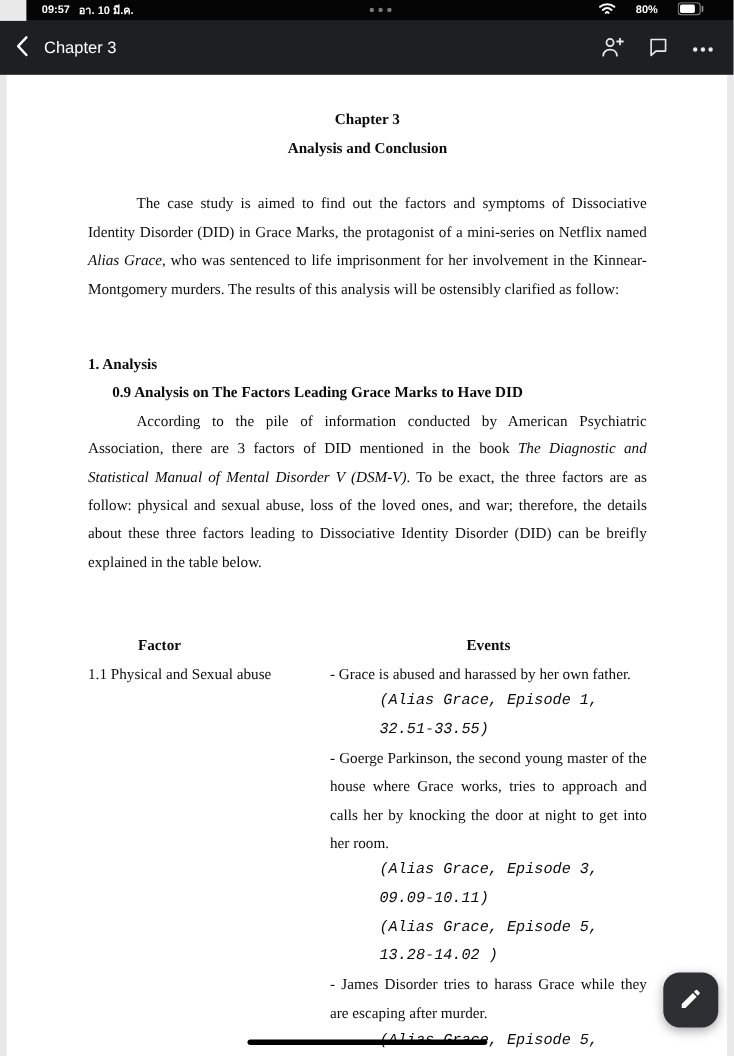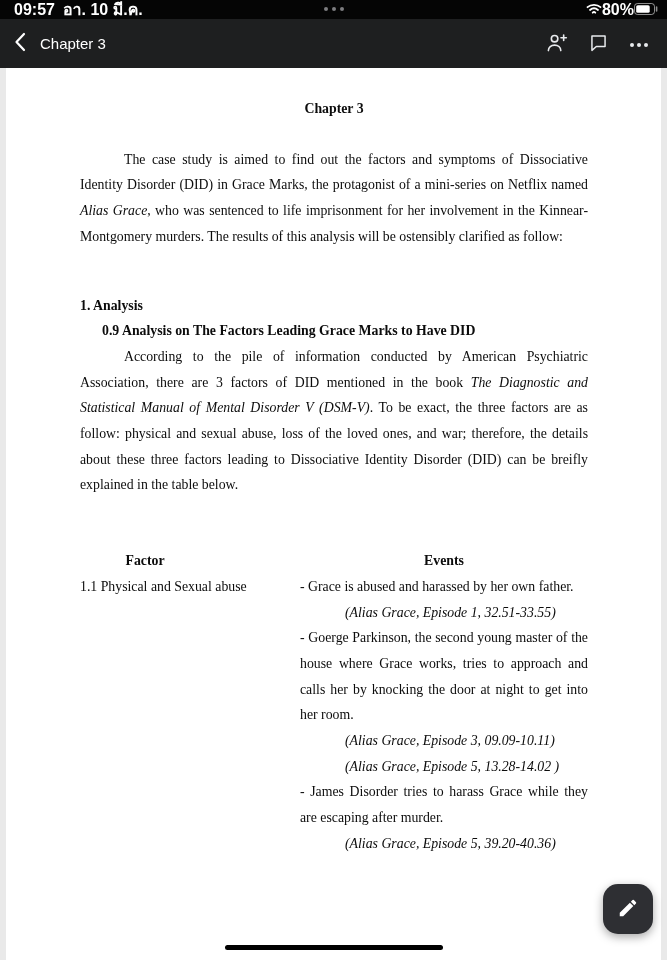--- a/index.html
+++ b/index.html
@@ -12,30 +12,30 @@
   .screen {
     width: 667px; height: 960px; position: relative;
     display: flex; flex-direction: column; overflow: hidden;
     background: #e9e9e9;
   }
 
   
   .status-bar {
     flex: 0 0 19px; height: 19px; background: #050505; color: #fff;
     display: flex; align-items: center; justify-content: space-between;
-    padding: 0 8px 0 14px; font-size: 16px; font-weight: bold;
-    position: relative; z-index: 4;
+    padding: 0 26px 0 14px; font-size: 10px; font-weight: bold;
+    position: relative; z-index: 4; margin-left: 24px;
   }
   .sb-left { display: flex; gap: 8px; align-items: center; }
   .sb-center {
     position: absolute; left: 50%; top: 7px; transform: translateX(-50%);
     display: flex; gap: 4px;
   }
   .sb-center .dot { width: 4px; height: 4px; border-radius: 50%; background: #7d7d80; }
-  .sb-right { display: flex; align-items: center; gap: 0; }
+  .sb-right { display: flex; align-items: center; gap: 18px; }
 
   
   .toolbar {
     flex: 0 0 49px; height: 49px; background: #1e1f20; color: #fff;
     display: flex; align-items: center; padding: 0 10px 0 6px;
     position: relative; z-index: 4;
   }
   .icon-btn {
     background: none; border: none; padding: 8px; margin: 0;
     display: flex; align-items: center; justify-content: center; cursor: pointer;
@@ -60,21 +60,21 @@
   .sec-h2 { font-weight: bold; padding-left: 22px; }
 
   .tbl { margin-top: 50px; }
   .tbl-head { display: flex; font-weight: bold; }
   .th-f { width: 130px; text-align: center; }
   .th-e { width: 288px; margin-left: 90px; text-align: center; }
   .tbl-row { display: flex; align-items: flex-start; }
   .cell-f { flex: 0 0 220px; width: 220px; }
   .cell-e { flex: 0 0 288px; width: 288px; }
   .ev { text-align: justify; }
-  .ev.cite { font-style: italic; padding-left: 45px; text-align: left; }
+  .ev.cite { font-style: italic; padding-left: 45px; text-align: left; font-family: Liberation Mono, monospace; }
 
   
   .fab {
     position: absolute; right: 14px; bottom: 26px; width: 50px; height: 50px;
     border-radius: 15px; background: #2e2f33; border: none; cursor: pointer;
     display: flex; align-items: center; justify-content: center;
     box-shadow: 0 3px 10px rgba(0,0,0,0.35); z-index: 6;
   }
 
   
@@ -151,20 +151,21 @@
               <circle cx="17" cy="3" r="2"></circle>
             </svg>
         </span>
       </button>
     </div>
   </div>
 
   <div class="page-area">
     <div class="doc">
       <div class="doc-title">Chapter 3</div>
+      <div class="doc-title">Analysis and Conclusion</div>
 
       <p class="para first"><span>The case study is aimed to find out the factors and symptoms of Dissociative Identity Disorder (DID) in Grace Marks, the protagonist of a mini-series on Netflix named </span><i>Alias Grace</i><span>, who was sentenced to life imprisonment for her involvement in the Kinnear-Montgomery murders. The results of this analysis will be ostensibly clarified as follow:</span></p>
 
       <div class="sec-h1">1. Analysis</div>
       <div class="sec-h2">0.9 Analysis on The Factors Leading Grace Marks to Have DID</div>
 
       <p class="para"><span>According to the pile of information conducted by American Psychiatric Association, there are 3 factors of DID mentioned in the book </span><i>The Diagnostic and Statistical Manual of Mental Disorder V (DSM-V)</i><span>. To be exact, the three factors are as follow: physical and sexual abuse, loss of the loved ones, and war; therefore, the details about these three factors leading to Dissociative Identity Disorder (DID) can be breifly explained in the table below.</span></p>
 
       <div class="tbl">
         <div class="tbl-head">

